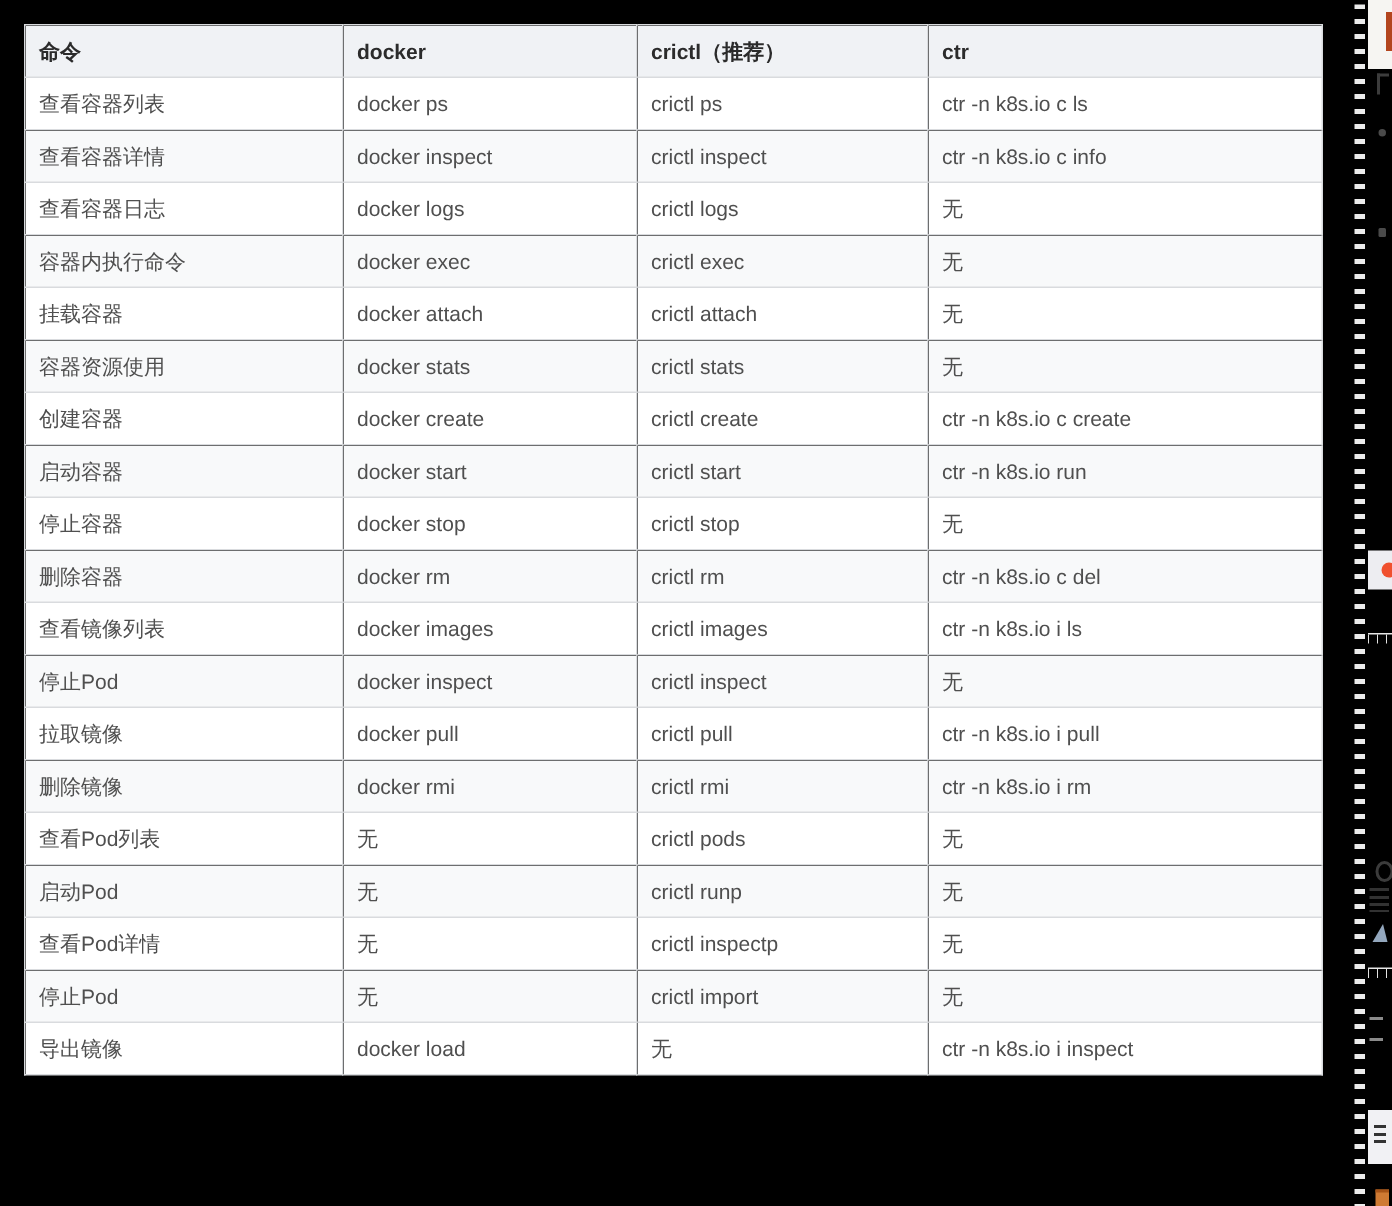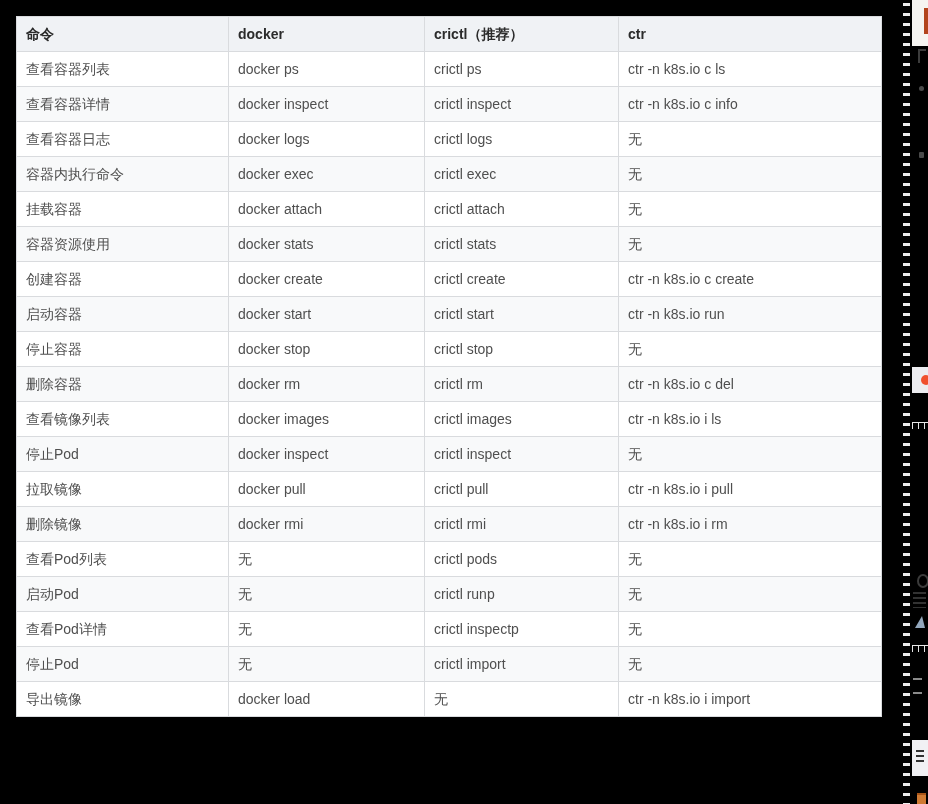--- a/index.html
+++ b/index.html
@@ -180,21 +180,21 @@
         <tr>
           <td>停止Pod</td>
           <td>无</td>
           <td>crictl import</td>
           <td>无</td>
         </tr>
         <tr>
           <td>导出镜像</td>
           <td>docker load</td>
           <td>无</td>
-          <td>ctr -n k8s.io i import</td>
+          <td>ctr -n k8s.io i inspect</td>
         </tr>
       </tbody>
   </table>
 
   <div class="dash-divider"></div>
 
   <div class="frag frag-top-card">
     <div class="accent-bar"></div>
   </div>
   <div class="frag frag-glyph-1"></div>

